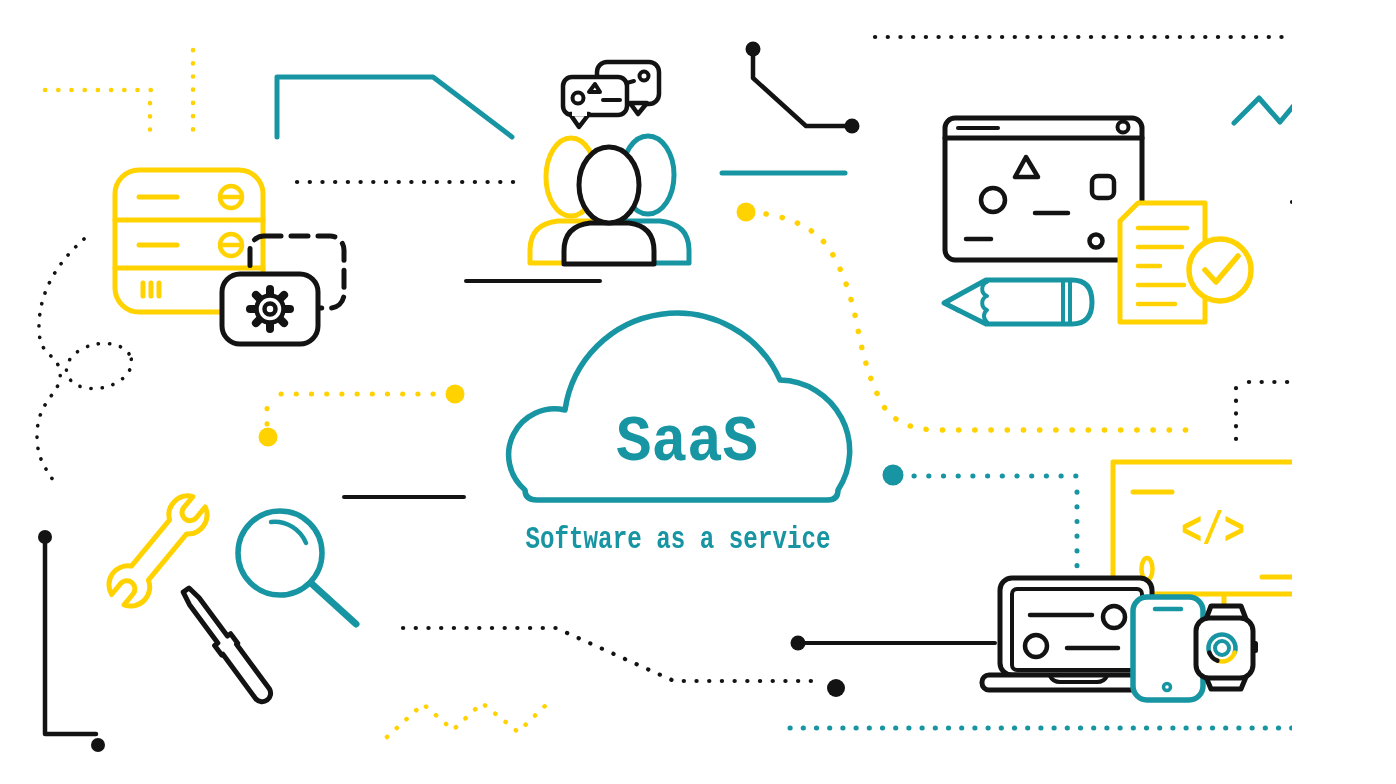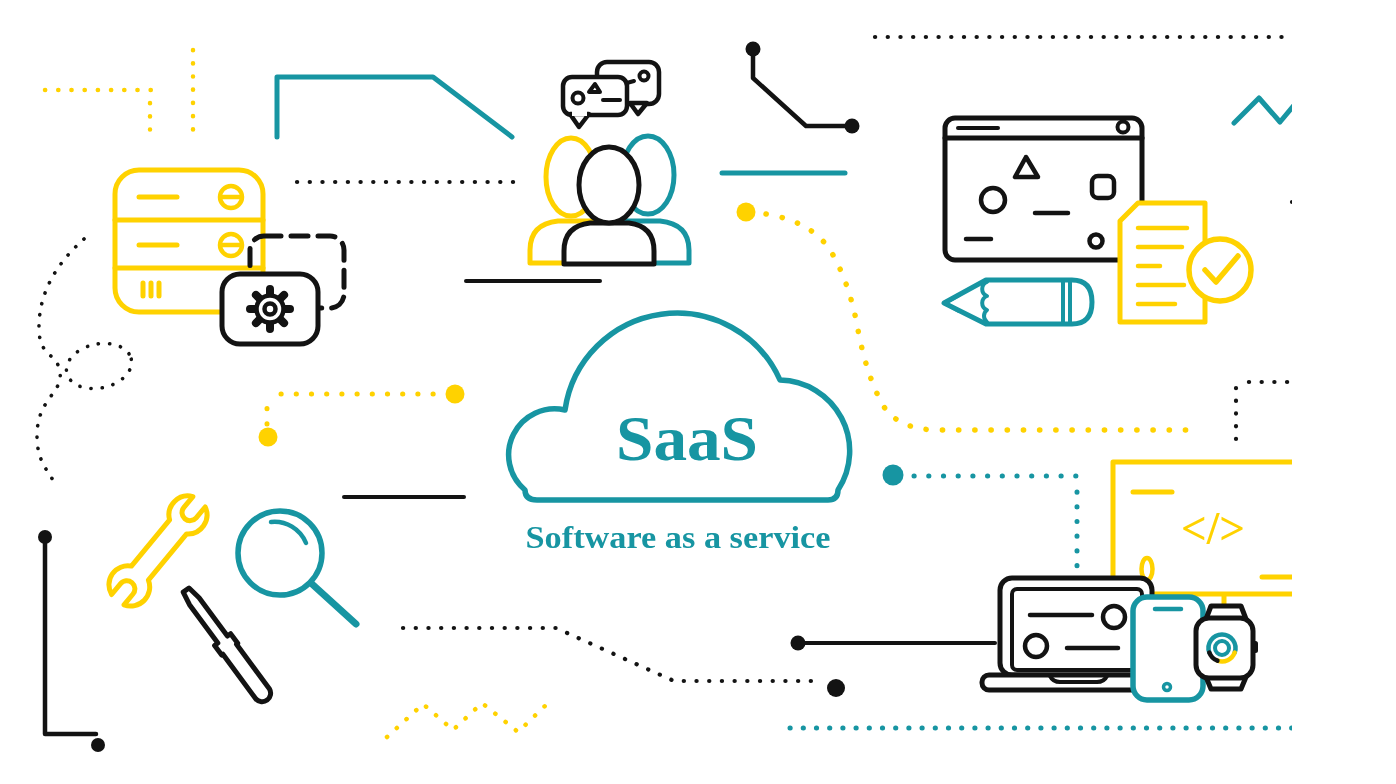--- a/index.html
+++ b/index.html
@@ -1,17 +1,17 @@
 <!DOCTYPE html>
 <html style="--teal: #1795A2; --yellow: #FFD200; --black: #131313; --background: #FFFFFF;"><head>
 <meta charset="utf-8">
 <style>
   html,body{margin:0;padding:0;background:#fff;}
   .stage{position:relative;width:1292px;height:784px;background:var(--background,#fff);overflow:hidden;
-         font-family:Liberation Serif, serif;}
+         font-family:Liberation Mono, monospace;}
   svg{position:absolute;left:0;top:0;}
   svg *{stroke-linecap:round;stroke-linejoin:round;}
   .sy{stroke:var(--yellow);} .st{stroke:var(--teal);} .sb{stroke:var(--black);}
   .fn{fill:none;} .fw{fill:#fff;} .fy{fill:var(--yellow);stroke:none;} .ft{fill:var(--teal);stroke:none;} .fb{fill:var(--black);stroke:none;}
   .w4{stroke-width:4;} .w45{stroke-width:4.5;} .w5{stroke-width:5;} .w55{stroke-width:5.5;} .w7{stroke-width:7;}
   .dot-b{stroke-width:4.2;stroke-dasharray:0.2 12.5;fill:none;}
   .dot-b-sm{stroke-width:3.6;stroke-dasharray:0.2 11;fill:none;}
   .dot-y{stroke-width:4.5;stroke-dasharray:0.2 13;fill:none;}
   .dot-y-big{stroke-width:5;stroke-dasharray:0.2 15;fill:none;}
   .dot-y-trail{stroke-width:5.5;stroke-dasharray:0.2 16;fill:none;}

